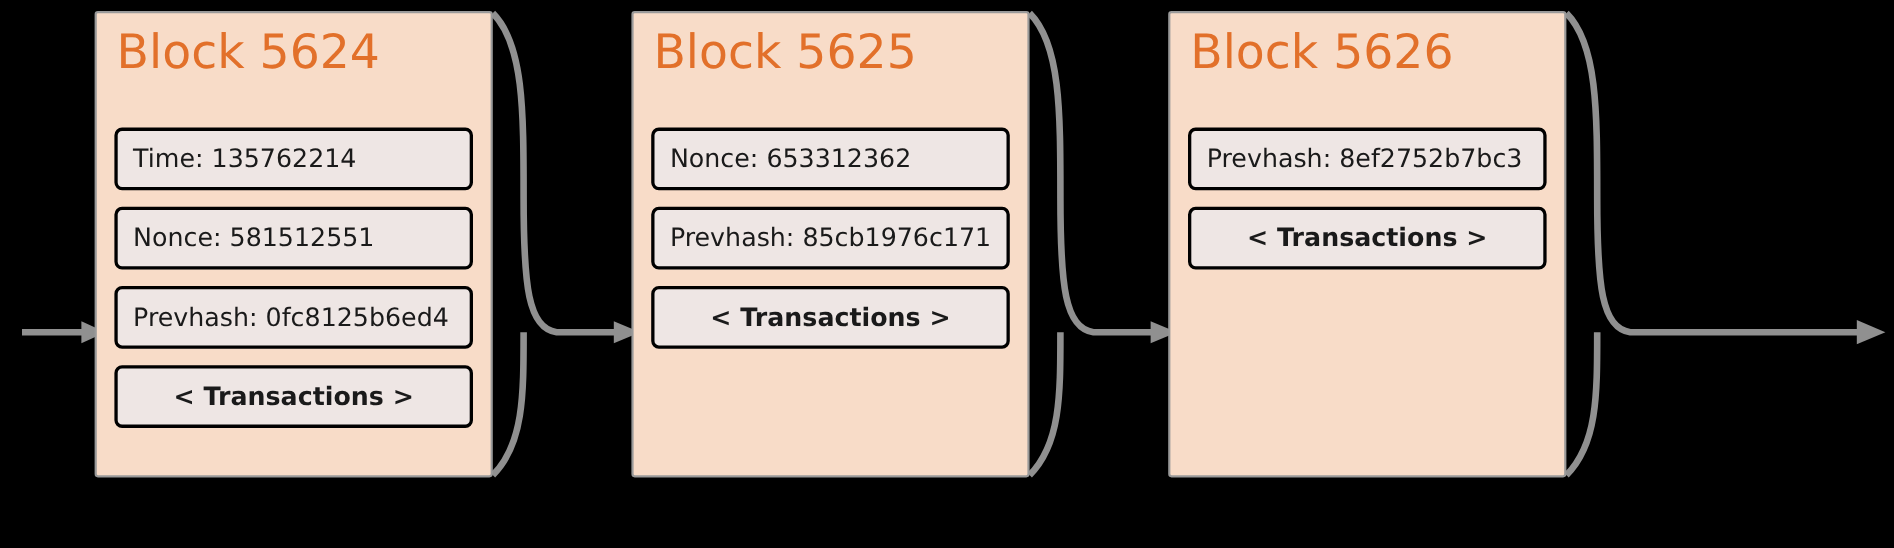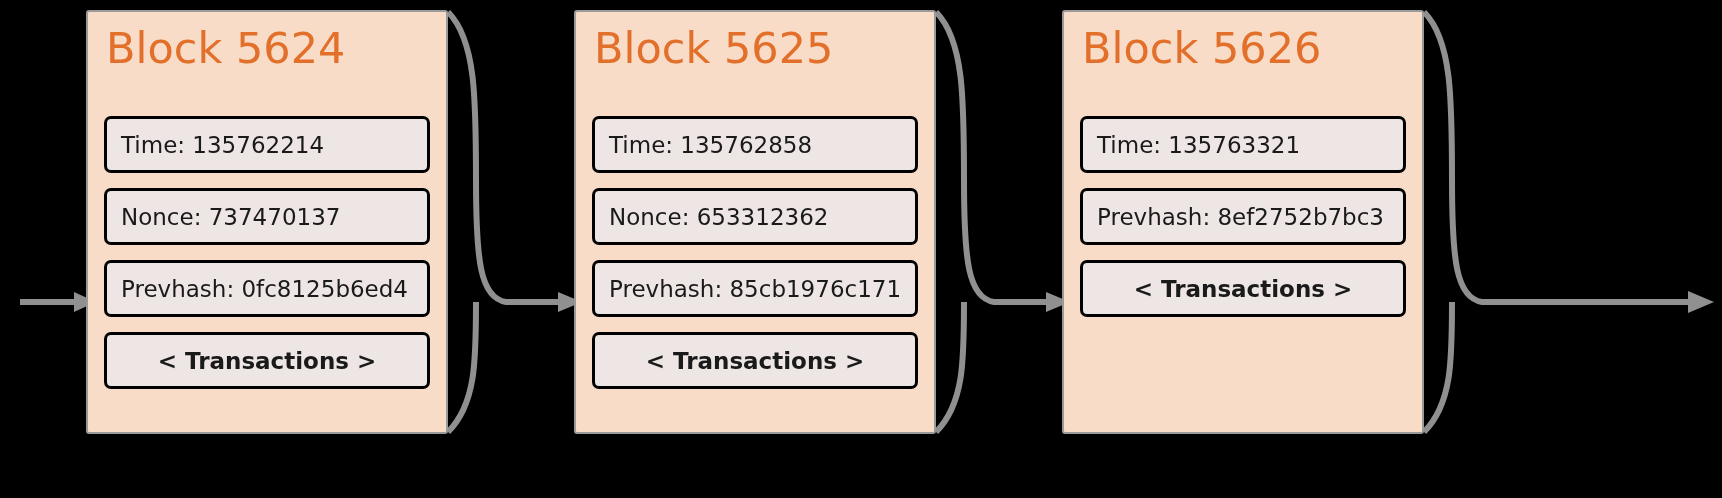--- a/index.html
+++ b/index.html
@@ -126,38 +126,36 @@
       <path class="arrow-path" d="M 1424 12 C 1452 40 1452 100 1452 180 C 1452 260 1456 298 1482 302 L 1690 302"></path>
       <polygon class="arrow-head" points="1688,291 1714,302 1688,313"></polygon>
       <path class="arrow-path" d="M 1424 432 C 1452 404 1452 360 1452 302"></path>
     </g>
   </svg>
 
   <div class="block block-1">
     <div class="block-title">Block 5624</div>
     <div class="fields">
       <div class="field">Time: 135762214</div>
-      <div class="field">Nonce: 737470137</div>
+      <div class="field">Nonce: 581512551</div>
       <div class="field">Prevhash: 0fc8125b6ed4</div>
       <div class="field tx">&lt; Transactions &gt;</div>
     </div>
   </div>
 
   <div class="block block-2">
     <div class="block-title">Block 5625</div>
     <div class="fields">
-      <div class="field">Time: 135762858</div>
       <div class="field">Nonce: 653312362</div>
       <div class="field">Prevhash: 85cb1976c171</div>
       <div class="field tx">&lt; Transactions &gt;</div>
     </div>
   </div>
 
   <div class="block block-3">
     <div class="block-title">Block 5626</div>
     <div class="fields">
-      <div class="field">Time: 135763321</div>
       <div class="field">Prevhash: 8ef2752b7bc3</div>
       <div class="field tx">&lt; Transactions &gt;</div>
     </div>
   </div>
 
 </div>
 
 </body></html>

